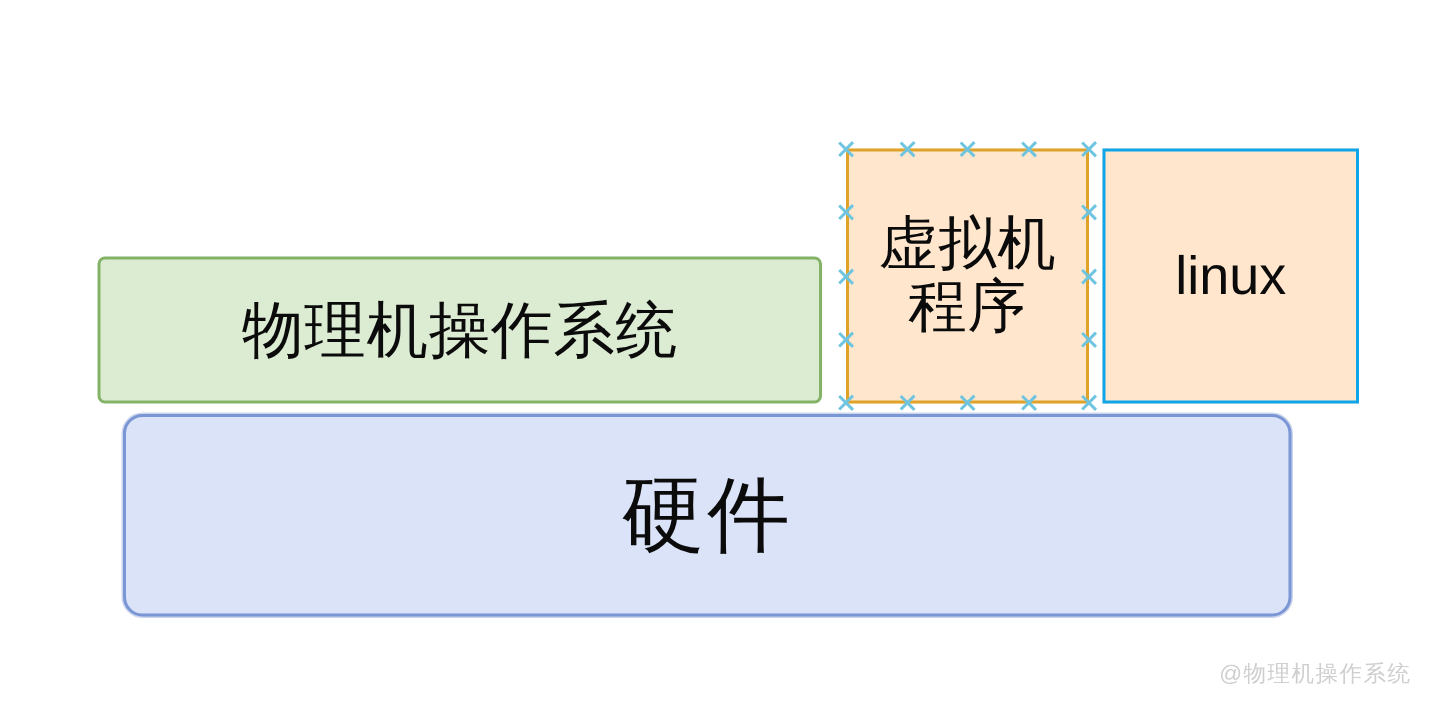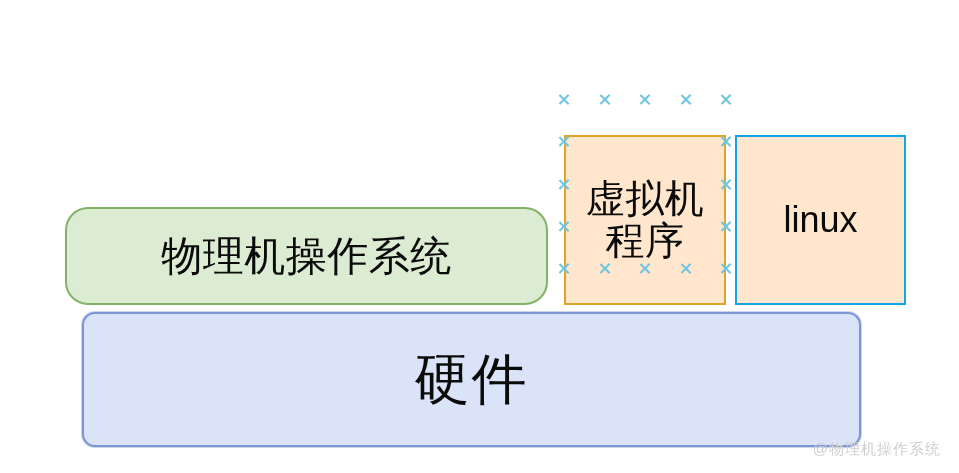--- a/index.html
+++ b/index.html
@@ -25,32 +25,31 @@
   .node {
     position: absolute;
     box-sizing: border-box;
     display: flex;
     align-items: center;
     justify-content: center;
     text-align: center;
     color: #0b0b0b;
     line-height: 1.08;
     white-space: pre-line;
-    margin-top: 36px;
   }
 
   
   .node-os {
     left: 65px;
     top: 171px;
     width: 483px;
     height: 98px;
     background: #dcecd3;
     border: 2px solid #82b366;
-    border-radius: 23px;
+    border-radius: 5px;
     font-size: 41px;
     letter-spacing: 0.5px;
   }
 
   
   .node-vm {
     left: 564px;
     top: 99px;
     width: 162px;
     height: 170px;

